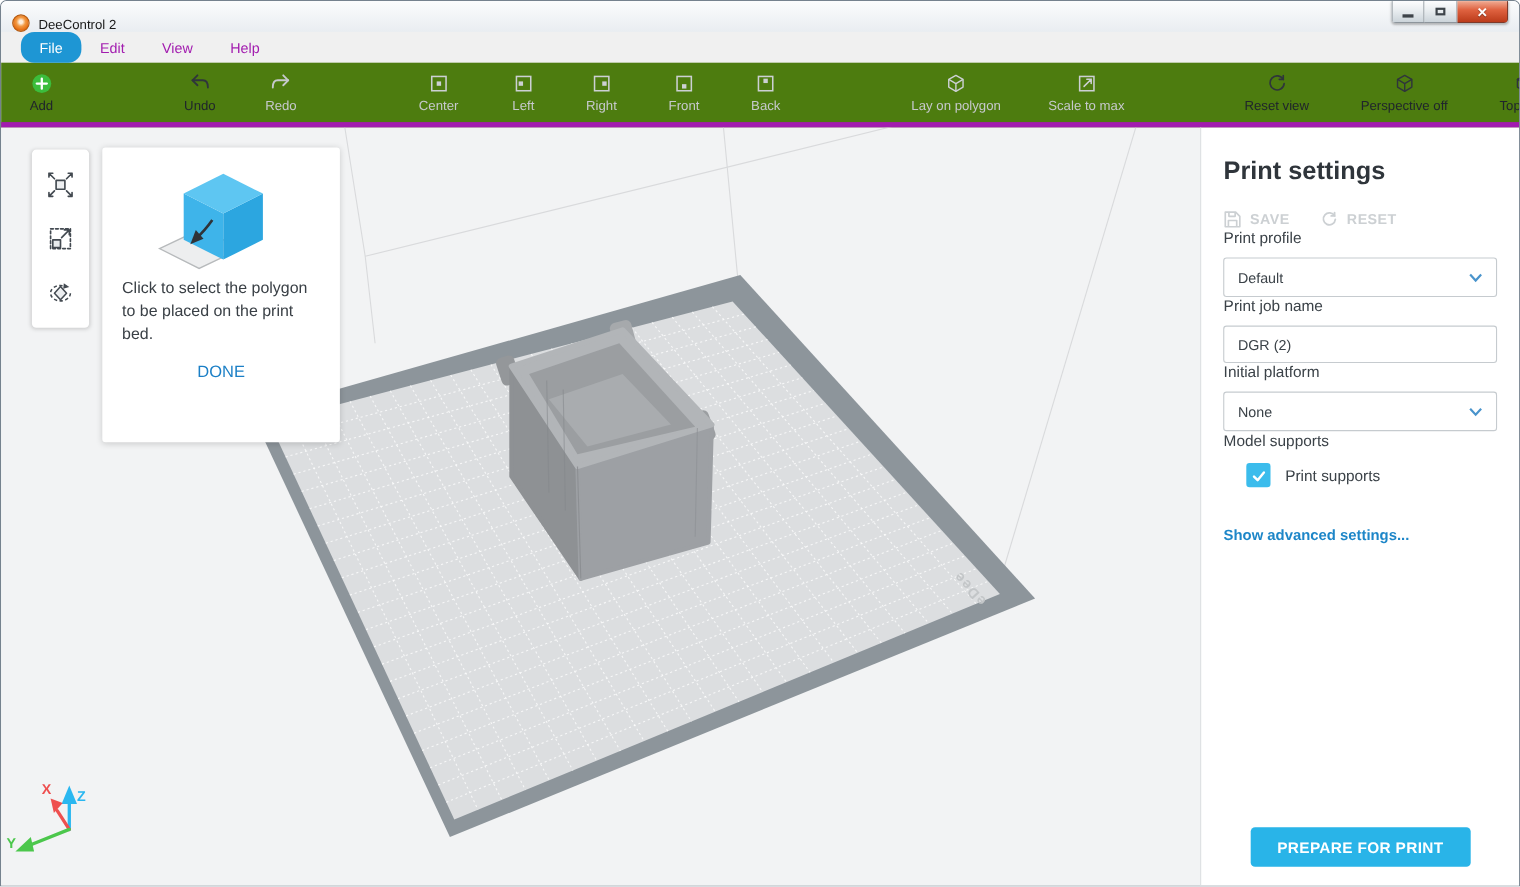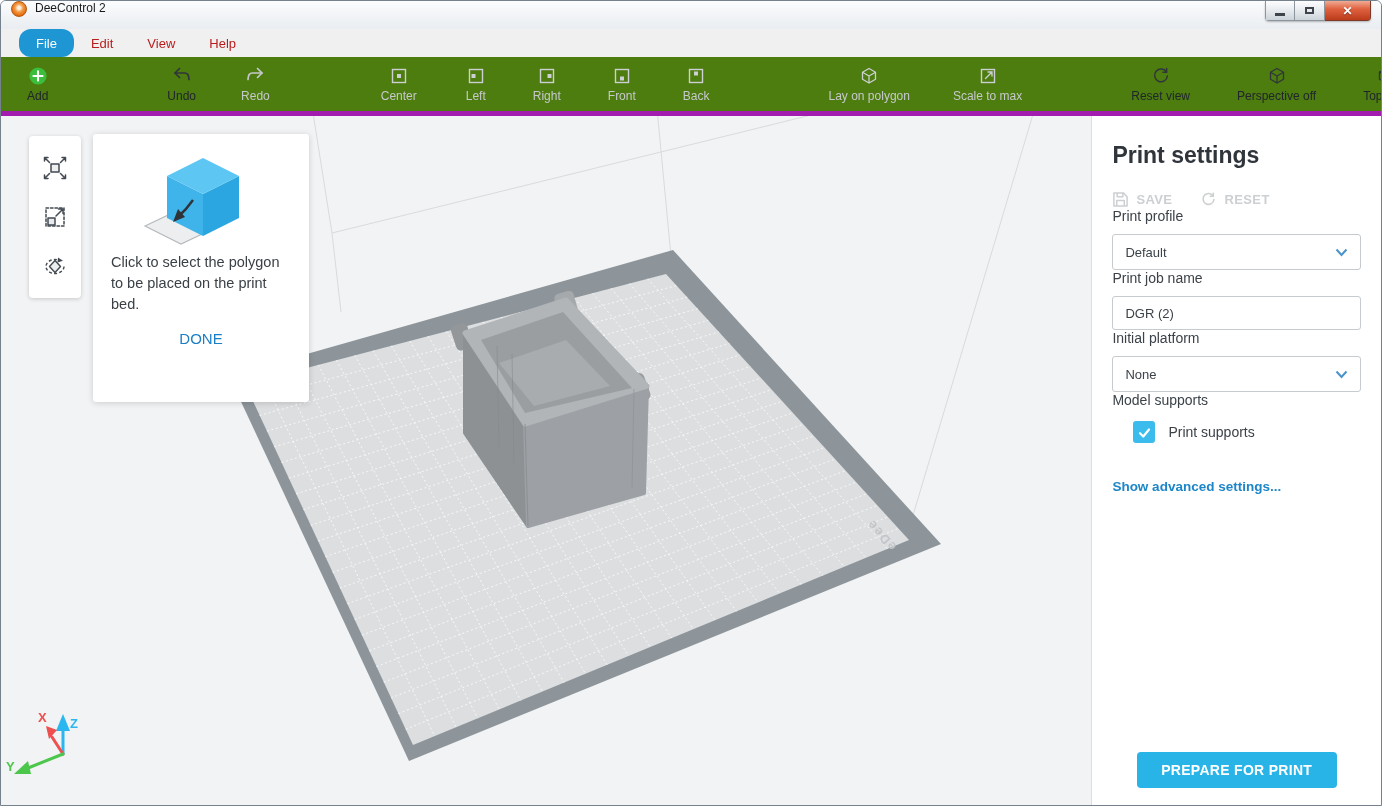--- a/index.html
+++ b/index.html
@@ -1,31 +1,31 @@
 <!DOCTYPE html>
 <html><head>
 <meta charset="utf-8">
 <style>
   html,body{margin:0;padding:0;}
   body{width:1382px;height:806px;font-family:"Liberation Sans",sans-serif;background:#fff;overflow:hidden;}
   .window{width:1382px;height:806px;box-sizing:border-box;border:1px solid #75828e;border-radius:6px 6px 0 0;overflow:hidden;background:#f0f0f0;box-shadow:inset 0 0 0 1px rgba(255,255,255,.7);}
   
-  .titlebar{height:28px;display:flex;align-items:flex-start;padding-left:10px;background:linear-gradient(#fbfcfd,#e9edf1);position:relative;}
+  .titlebar{height:28px;display:flex;align-items:flex-end;padding-left:10px;background:linear-gradient(#fbfcfd,#e9edf1);position:relative;}
   .app-icon{width:16px;height:16px;border-radius:50%;background:radial-gradient(circle at 50% 42%,#fdeedd 0 14%,#f29a44 38%,#e5690d 72%,#c25303);border:1px solid #b35a10;box-sizing:border-box;margin-right:8px;}
   .window-title{font-size:12px;color:#1a1a1a;}
   .win-controls{position:absolute;top:0;right:10px;display:flex;border-radius:0 0 4px 4px;overflow:hidden;box-shadow:0 1px 2px rgba(0,0,0,.25);}
   .win-btn{width:30px;height:20px;border:1px solid #8d959c;border-top:none;background:linear-gradient(#fdfdfe,#e9edf0 45%,#ccd4da);display:flex;align-items:center;justify-content:center;box-sizing:border-box;}
   .win-btn + .win-btn{border-left:none;}
   .win-btn.close{width:46px;background:linear-gradient(#f0ab93,#df6240 42%,#bb3b1a);border-color:#7d392a;}
   .glyph-min{width:10px;height:3px;background:#3e444a;margin-top:8px;}
   .glyph-max{width:9px;height:7px;border:2px solid #3e444a;box-sizing:border-box;}
   .glyph-close{color:#fff;font-size:12px;font-weight:bold;text-shadow:0 1px 1px rgba(0,0,0,.4);line-height:1;}
   
   .menubar{height:28px;background:#f0f0f0;display:flex;align-items:stretch;padding-left:18px;}
-  .menu-item{padding:0 17px;display:flex;align-items:center;font-size:13px;color:#b91c1c;cursor:default;}
+  .menu-item{padding:0 17px;display:flex;align-items:center;font-size:13px;color:#a21caf;cursor:default;}
   .menu-item.active{background:#1e96d4;color:#fff;border-radius:12px;}
   
   .toolbar{height:54px;background:#4d7c0f;border-bottom:5px solid #a21caf;display:flex;align-items:center;gap:27px;}
   .tb-item{display:flex;flex-direction:column;align-items:center;gap:3px;font-size:12px;color:#20262b;cursor:default;white-space:nowrap;}
   .tb-item.disabled{color:#c6c9cc;}
   .tb-item svg{display:block;}
   
   .content{display:flex;height:696px;}
   .viewport{position:relative;width:1092px;height:696px;background:#f2f3f4;overflow:hidden;}
   .scene-svg{position:absolute;left:0;top:0;}

